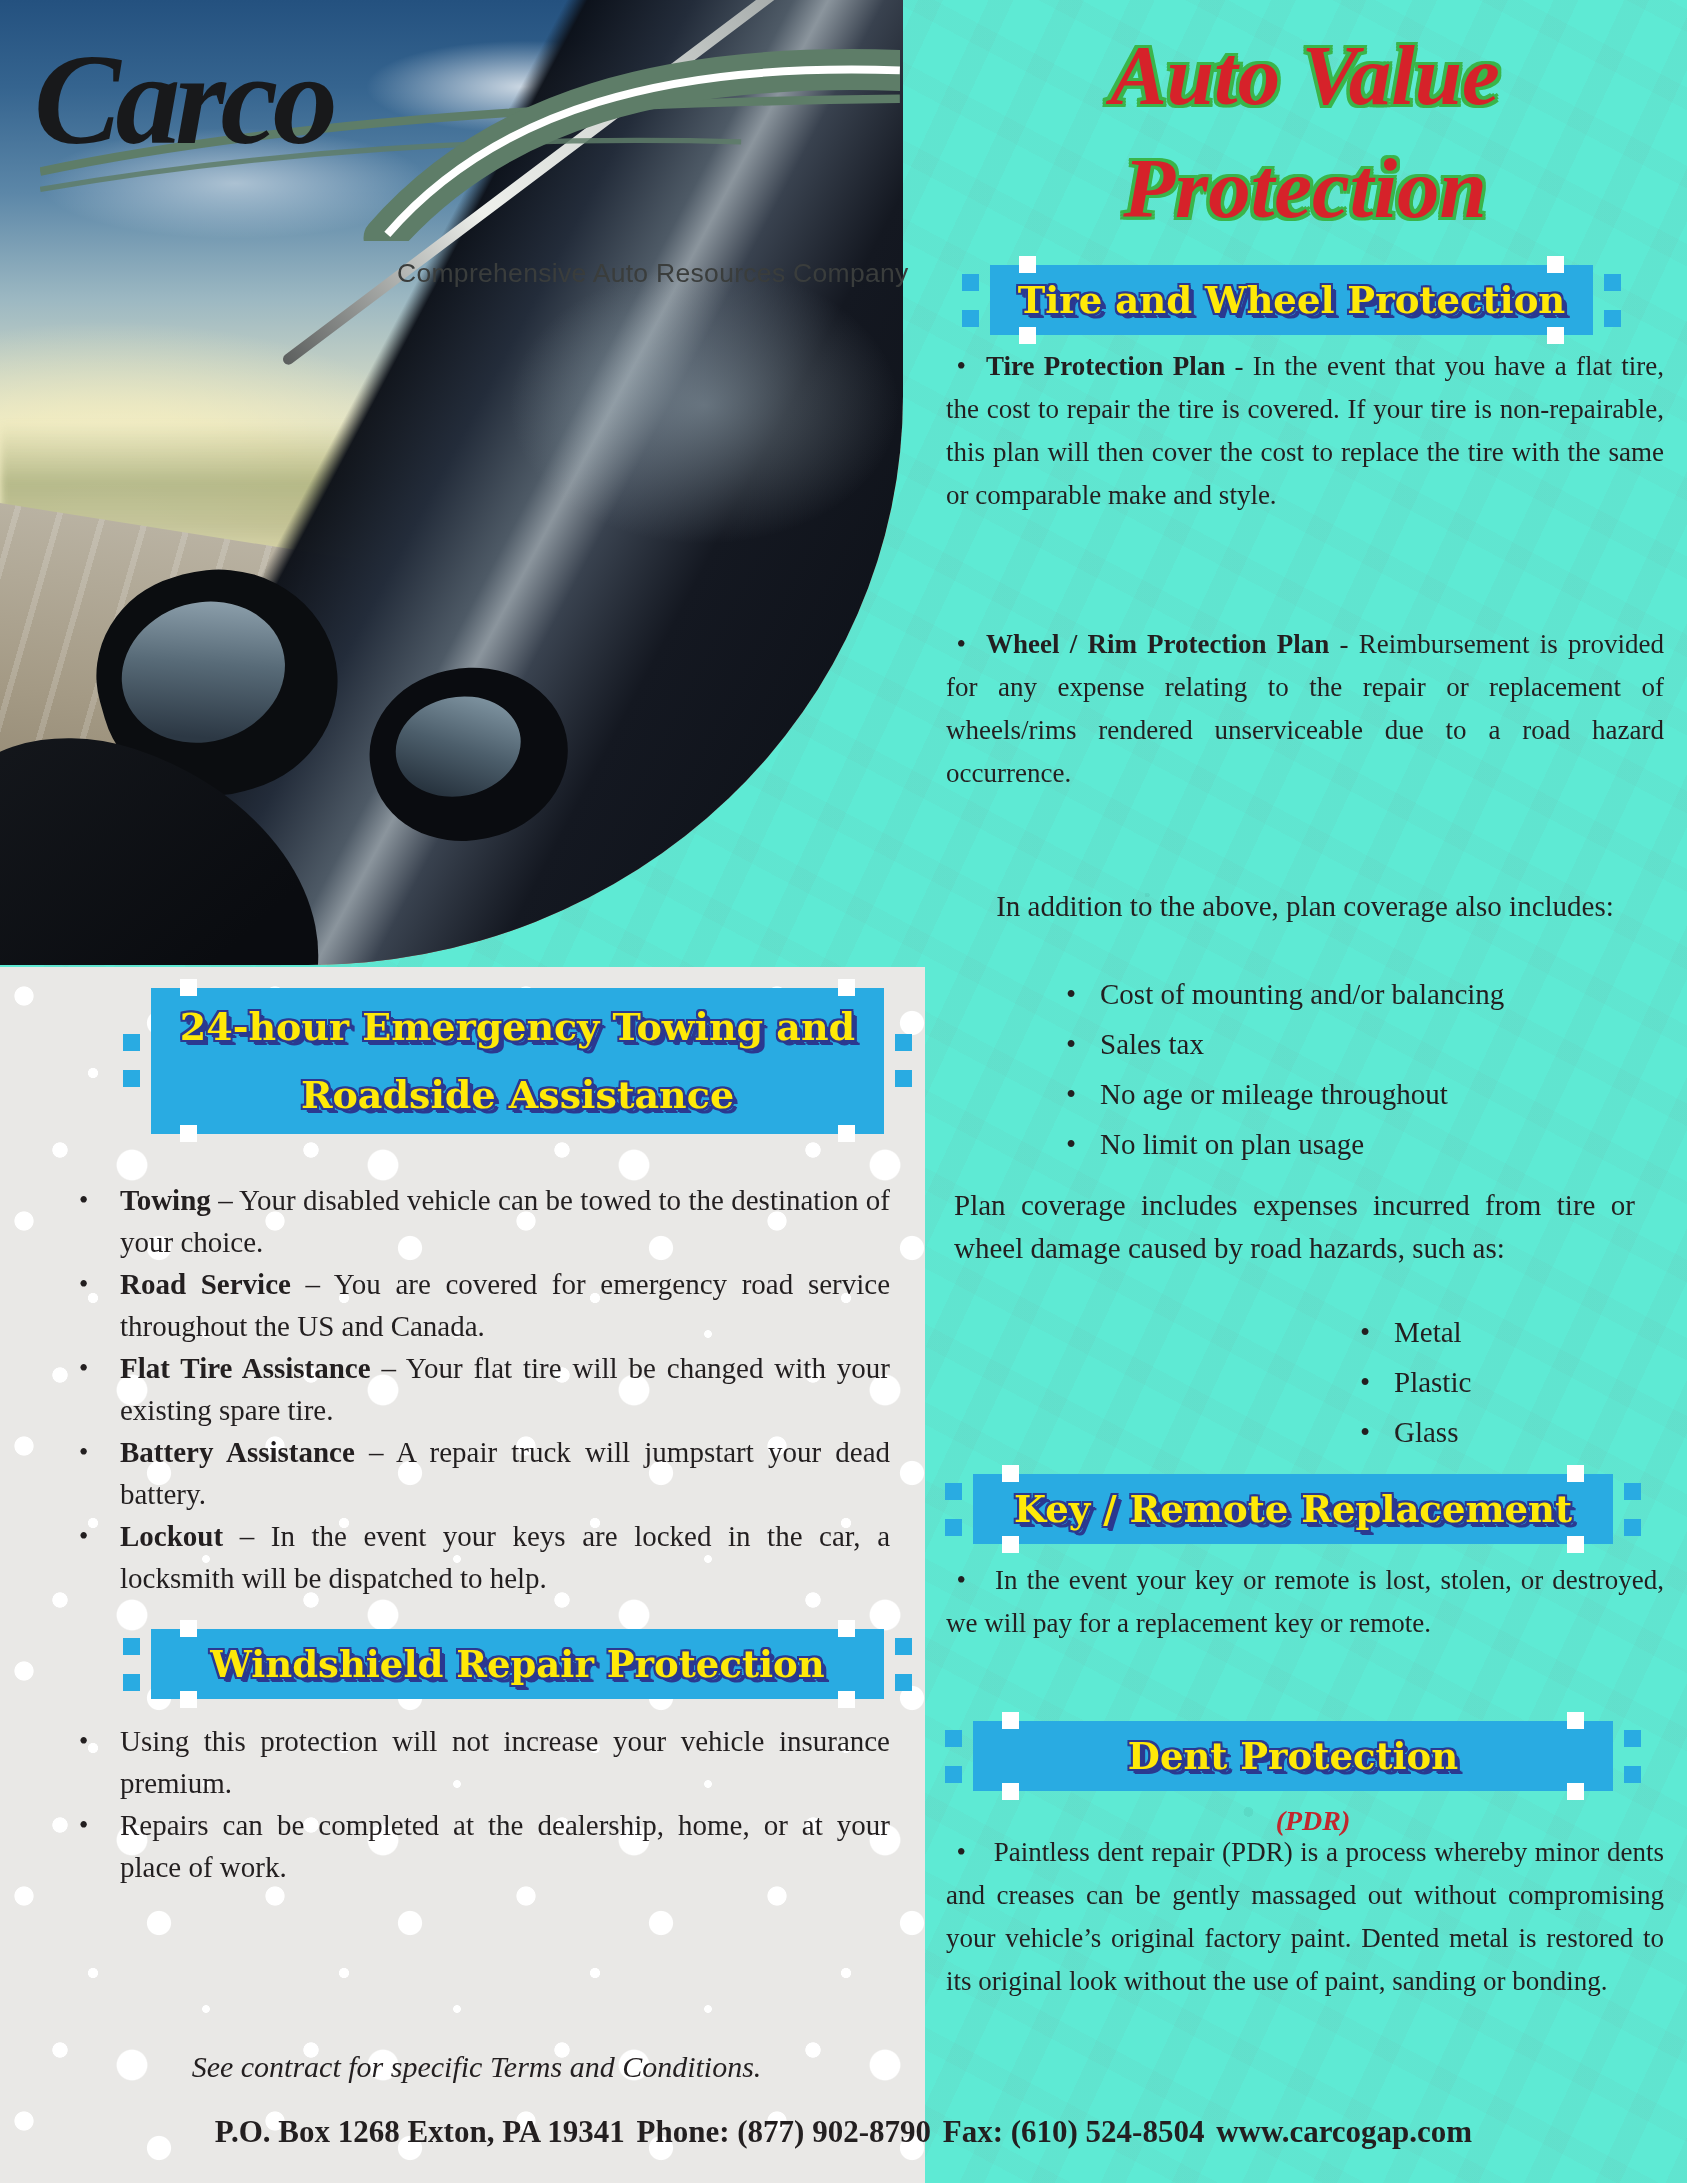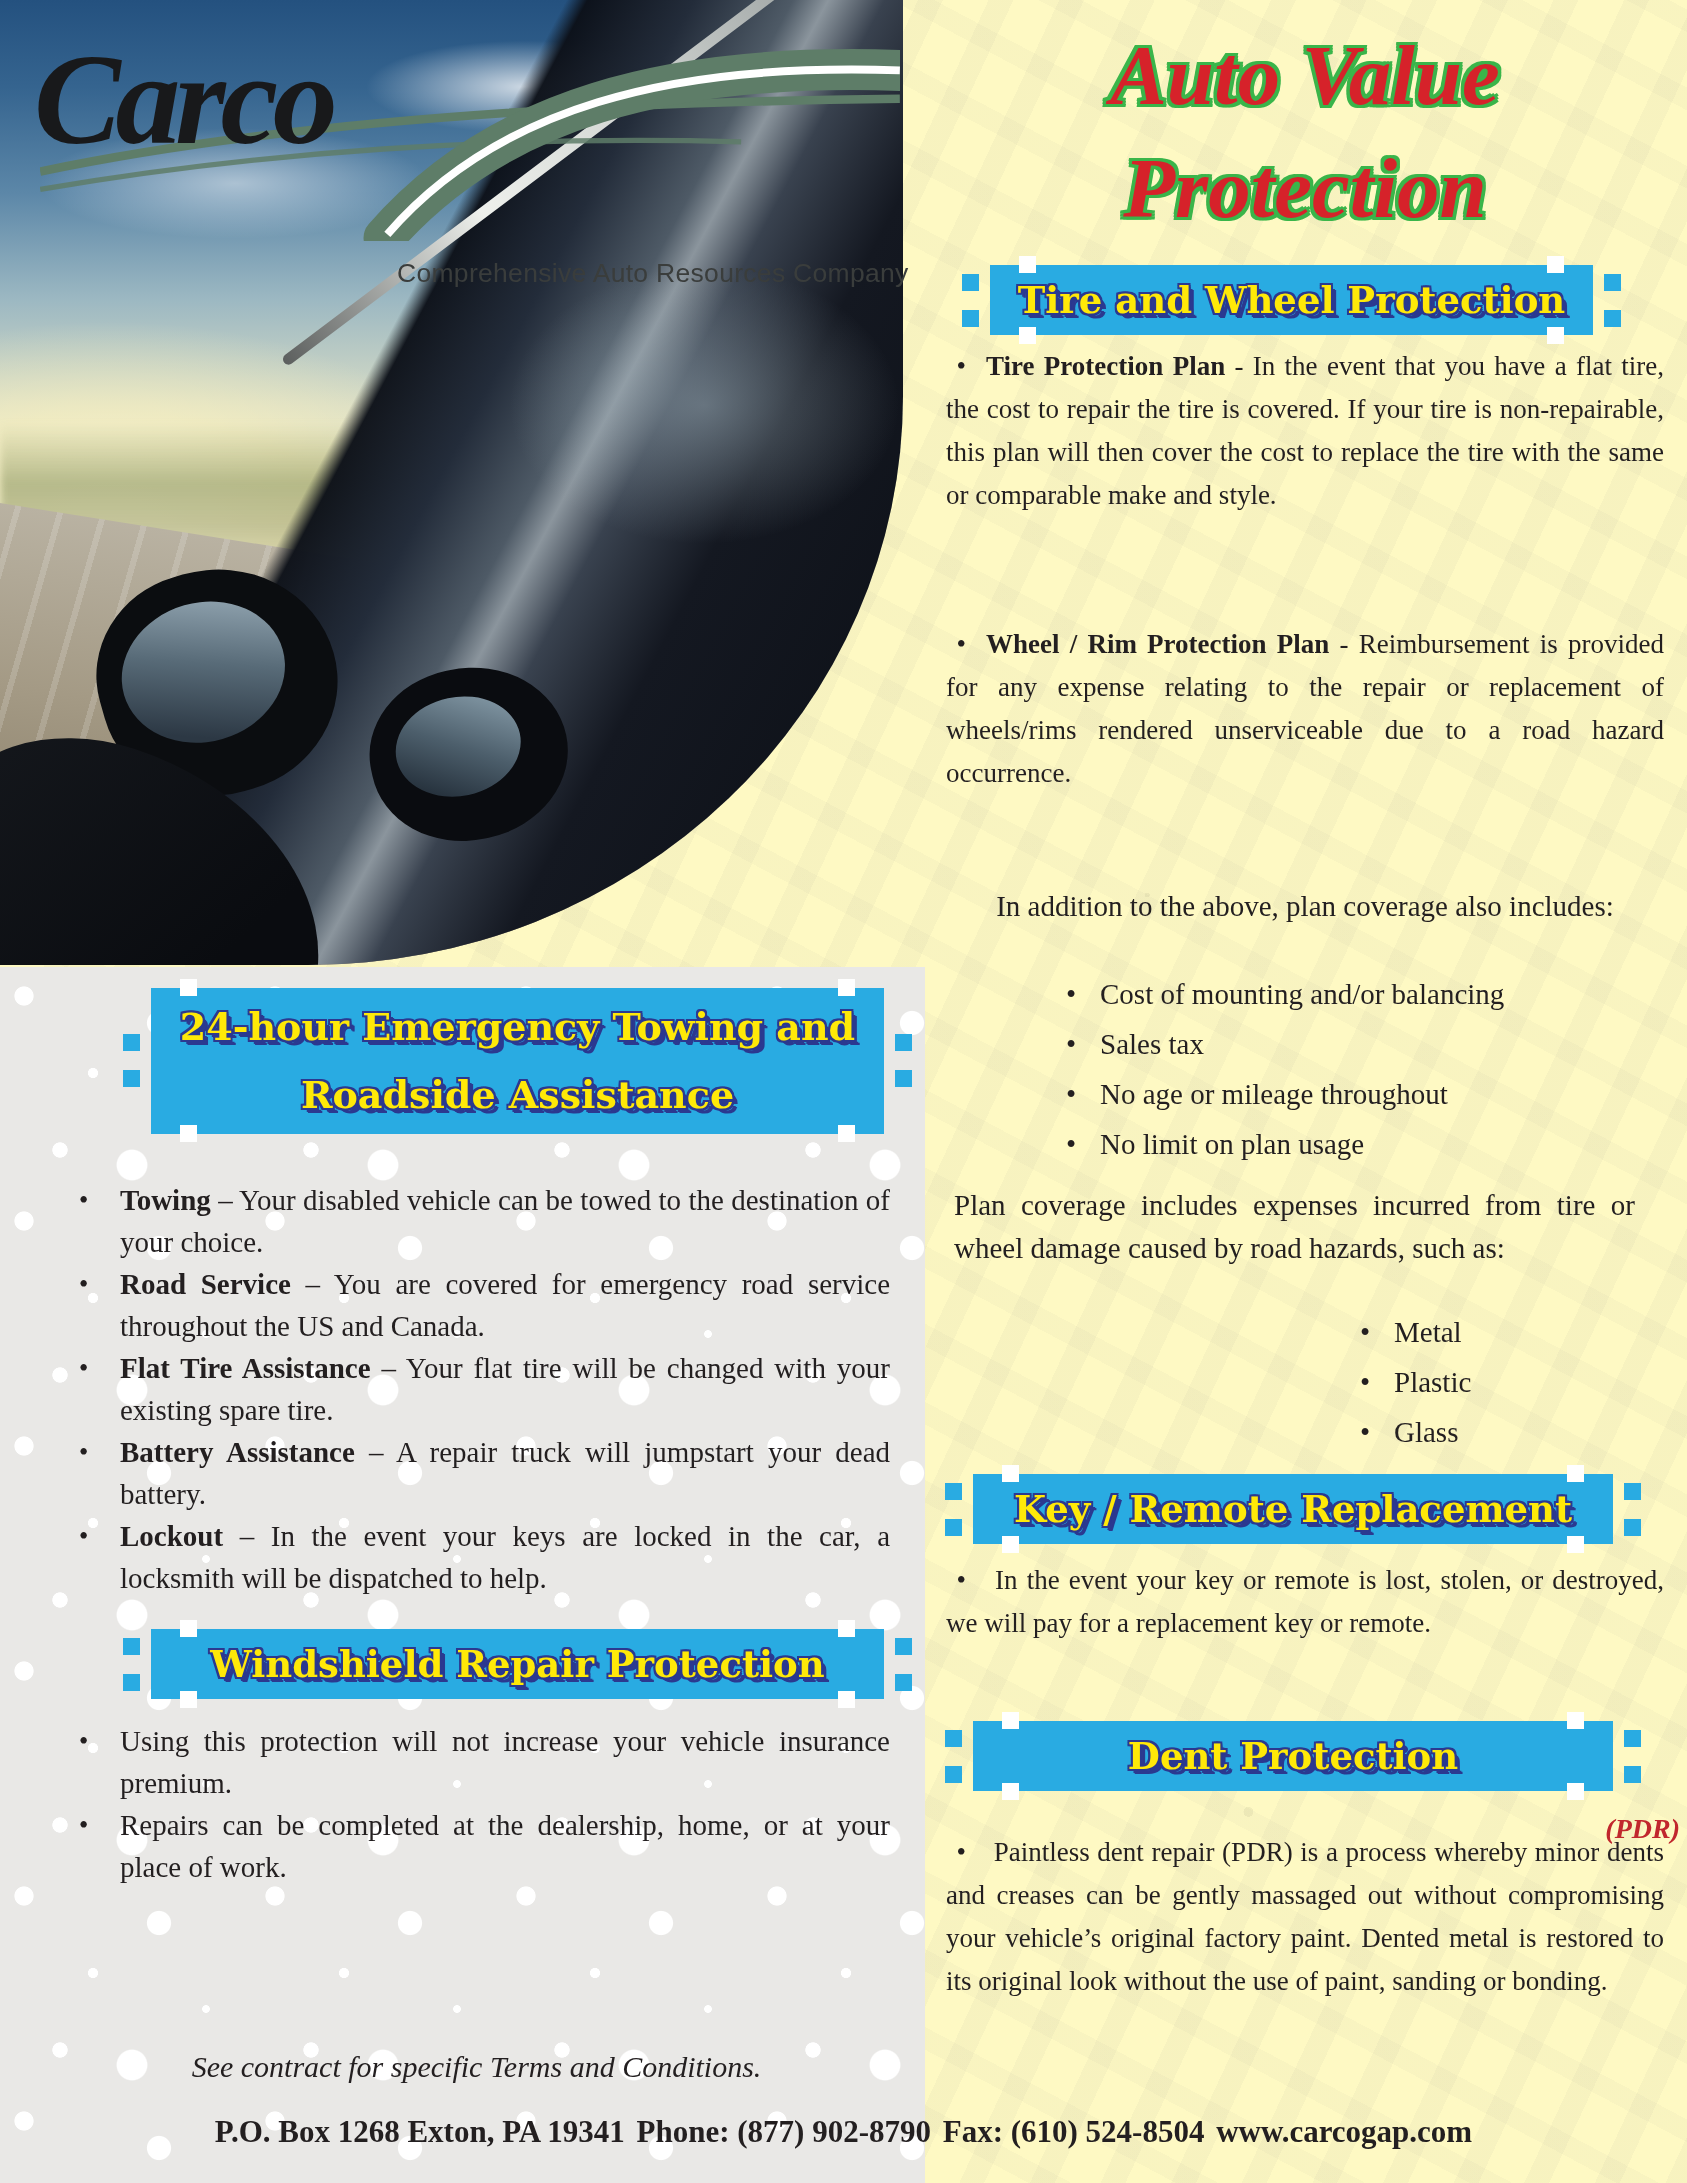--- a/index.html
+++ b/index.html
@@ -1,16 +1,16 @@
 <!DOCTYPE html>
 <html style="font-size:10.6px"><head>
 <meta charset="utf-8">
 <style>
   html,body{margin:0;padding:0;background:#ffffff;}
-  .page{position:relative;width:1687px;height:2183px;overflow:hidden;background:#fef9c3;
+  .page{position:relative;width:1687px;height:2183px;overflow:hidden;background:#5eead4;
         font-family:"Liberation Serif",serif;color:#231f20;}
 
   
   .tread-bg{position:absolute;inset:0;z-index:0;background-image:
       repeating-linear-gradient(115deg, rgba(130,130,130,0.055) 0 22.5px, transparent 22.5px 64px),
       repeating-linear-gradient(28deg, rgba(130,130,130,0.045) 0 20px, transparent 20px 69px),
       radial-gradient(circle 6px at 12% 46%, rgba(0,0,0,0.05) 60%, transparent 62%),
       radial-gradient(circle 4px at 68% 41%, rgba(0,0,0,0.05) 60%, transparent 62%),
       radial-gradient(circle 8px at 74% 83%, rgba(0,0,0,0.05) 60%, transparent 62%);}
   .gray-bg{position:absolute;left:0;top:967px;width:925px;height:1216px;z-index:1;background-color:#e9e8e6;
@@ -85,21 +85,21 @@
   .b-24 .bt{font-size:38px;line-height:1.78;padding:5.3px 0;}
 
   
   .rp{position:absolute;z-index:3;margin:0;font-size:27px;line-height:43px;text-align:justify;text-indent:10.6px;}
   .rp::before{content:"•";padding-right:20px;}
   .lead{font-weight:700;}
   .center-head{position:absolute;z-index:3;margin:0;font-size:29px;line-height:43px;text-align:center;}
   .dotlist{position:absolute;z-index:3;margin:0;padding:0;list-style:none;font-size:29px;line-height:30px;}
   .dotlist li{position:relative;padding-left:34px;margin-bottom:20px;}
   .dotlist li::before{content:"•";position:absolute;left:0;top:0;}
-  .pdr{position:absolute;z-index:3;margin:16px;text-align:right;font-style:italic;font-weight:700;
+  .pdr{position:absolute;z-index:3;margin:8px;text-align:center;font-style:italic;font-weight:700;
        font-size:28px;color:#c1272d;}
 
   
   .hanglist{position:absolute;z-index:3;margin:0;padding:0;list-style:none;font-size:29px;line-height:42px;text-align:justify;}
   .hanglist li{position:relative;padding-left:57px;}
   .hanglist li::before{content:"•";position:absolute;left:16px;top:0;font-size:26.5px;}
   .note{position:absolute;z-index:3;margin:0;text-align:center;font-style:italic;font-size:30px;}
 
   
   .footer{position:absolute;left:0;top:2114px;width:1687px;z-index:3;text-align:center;

